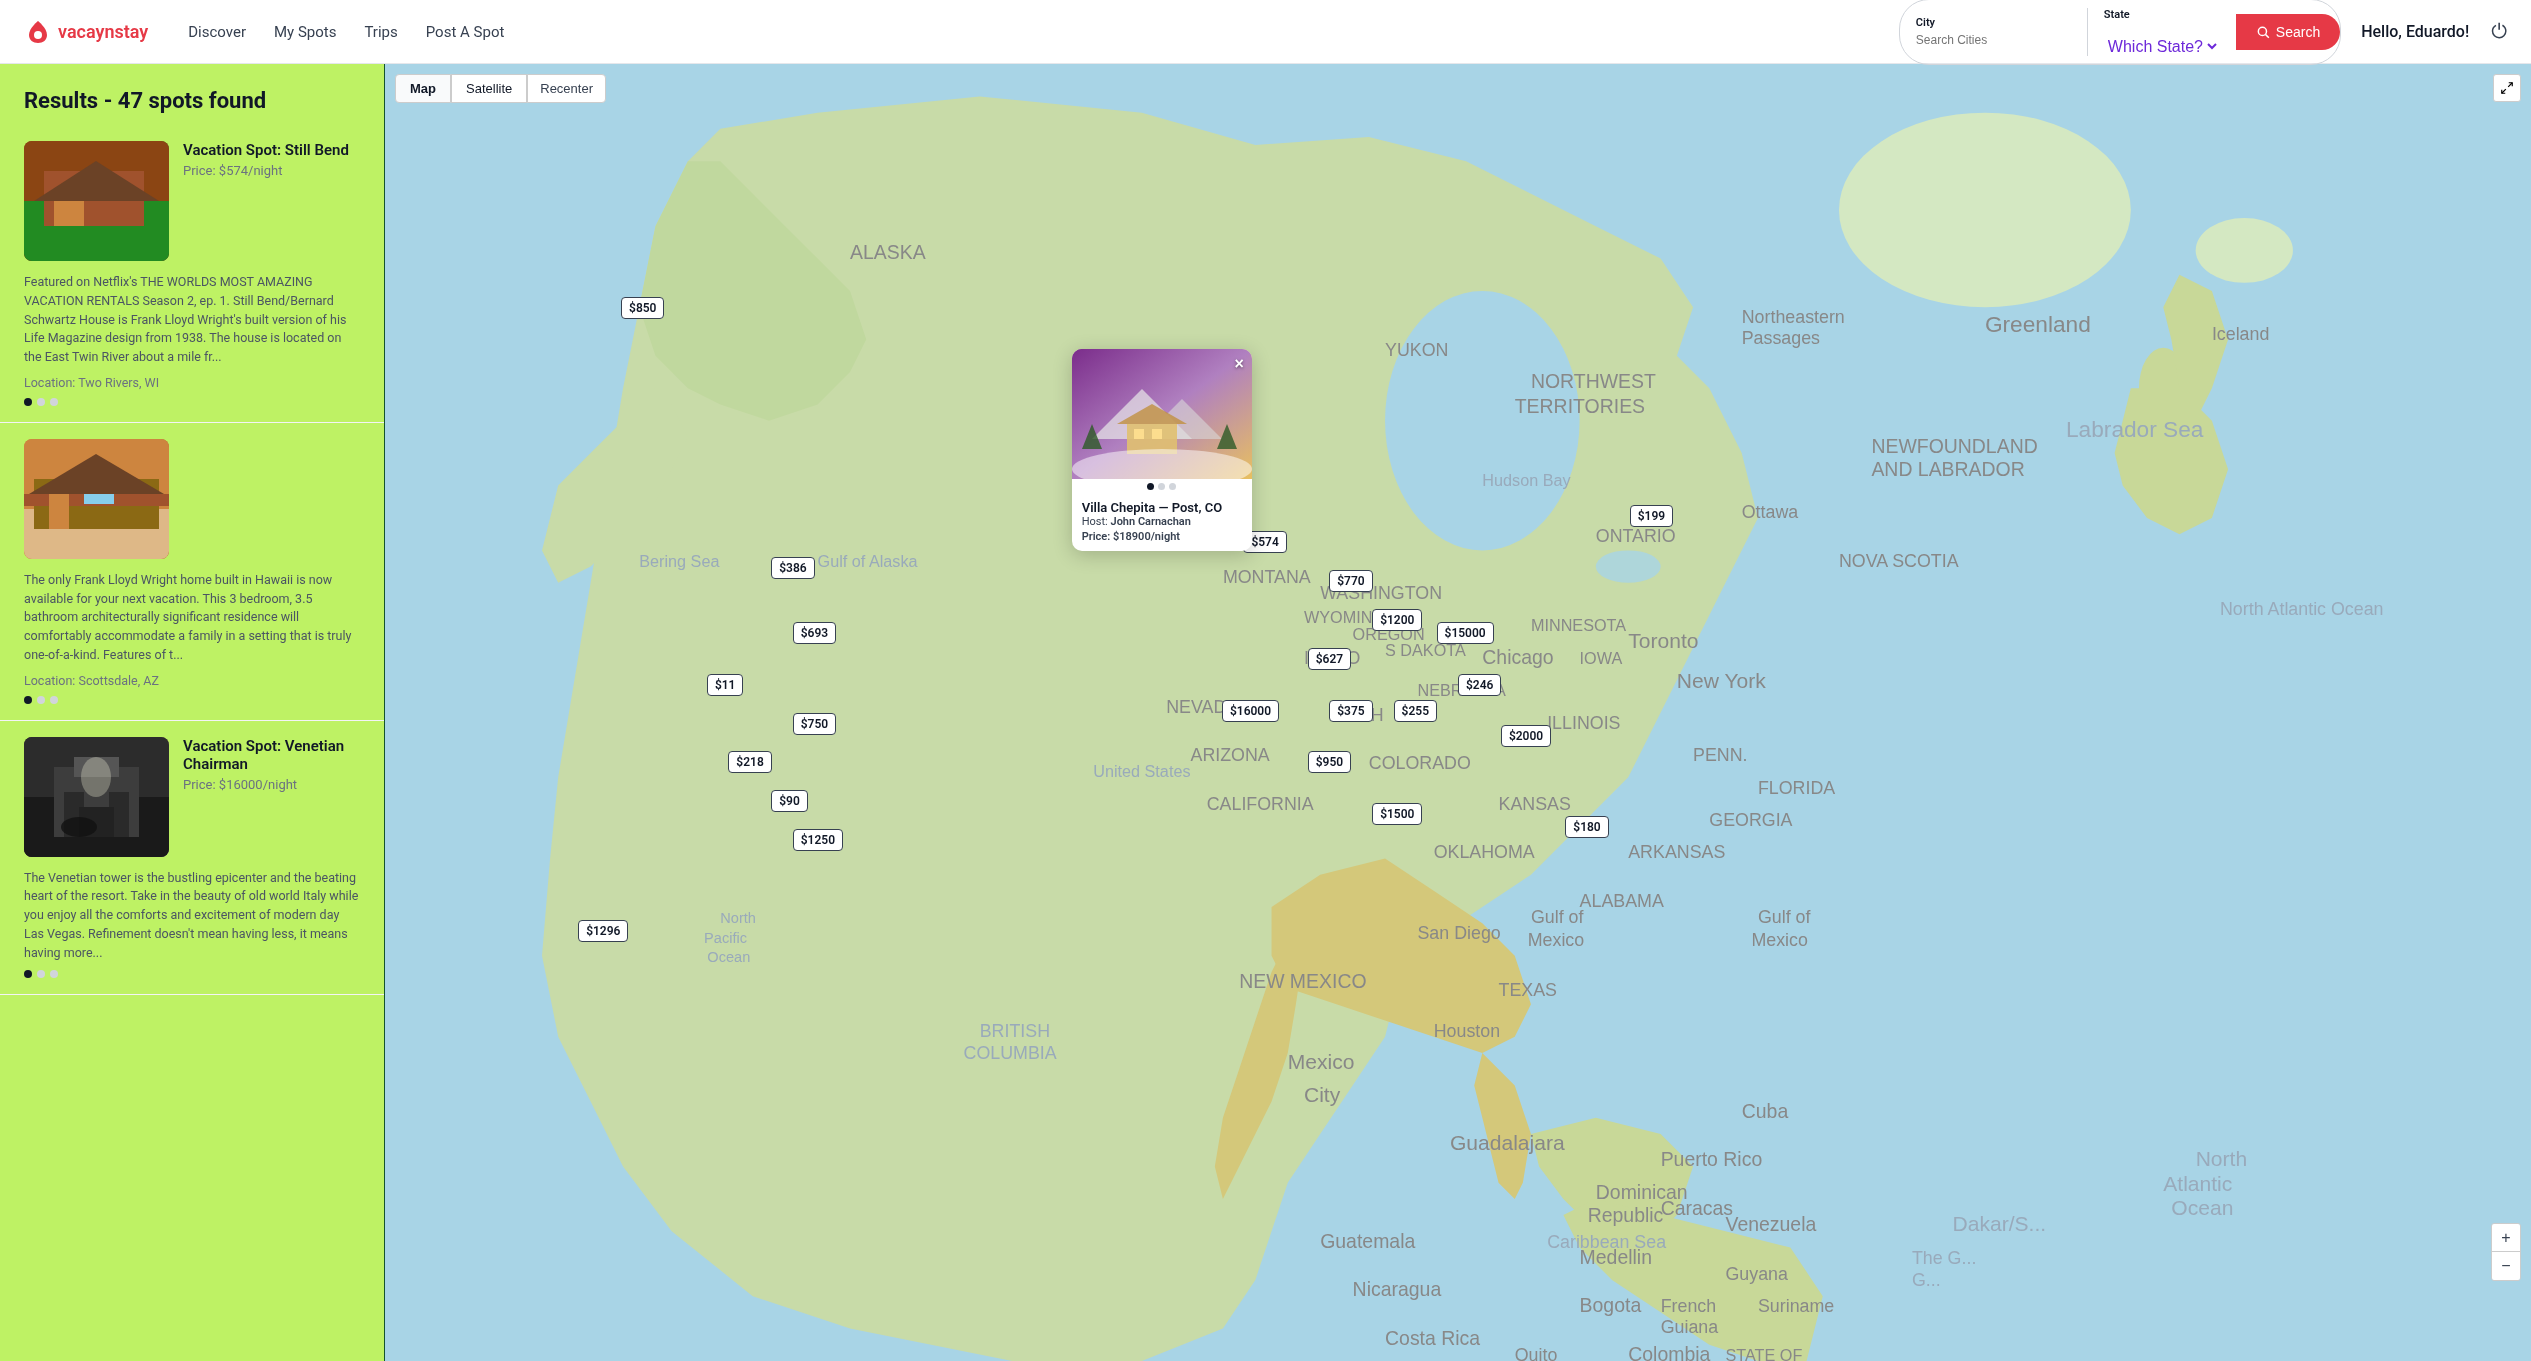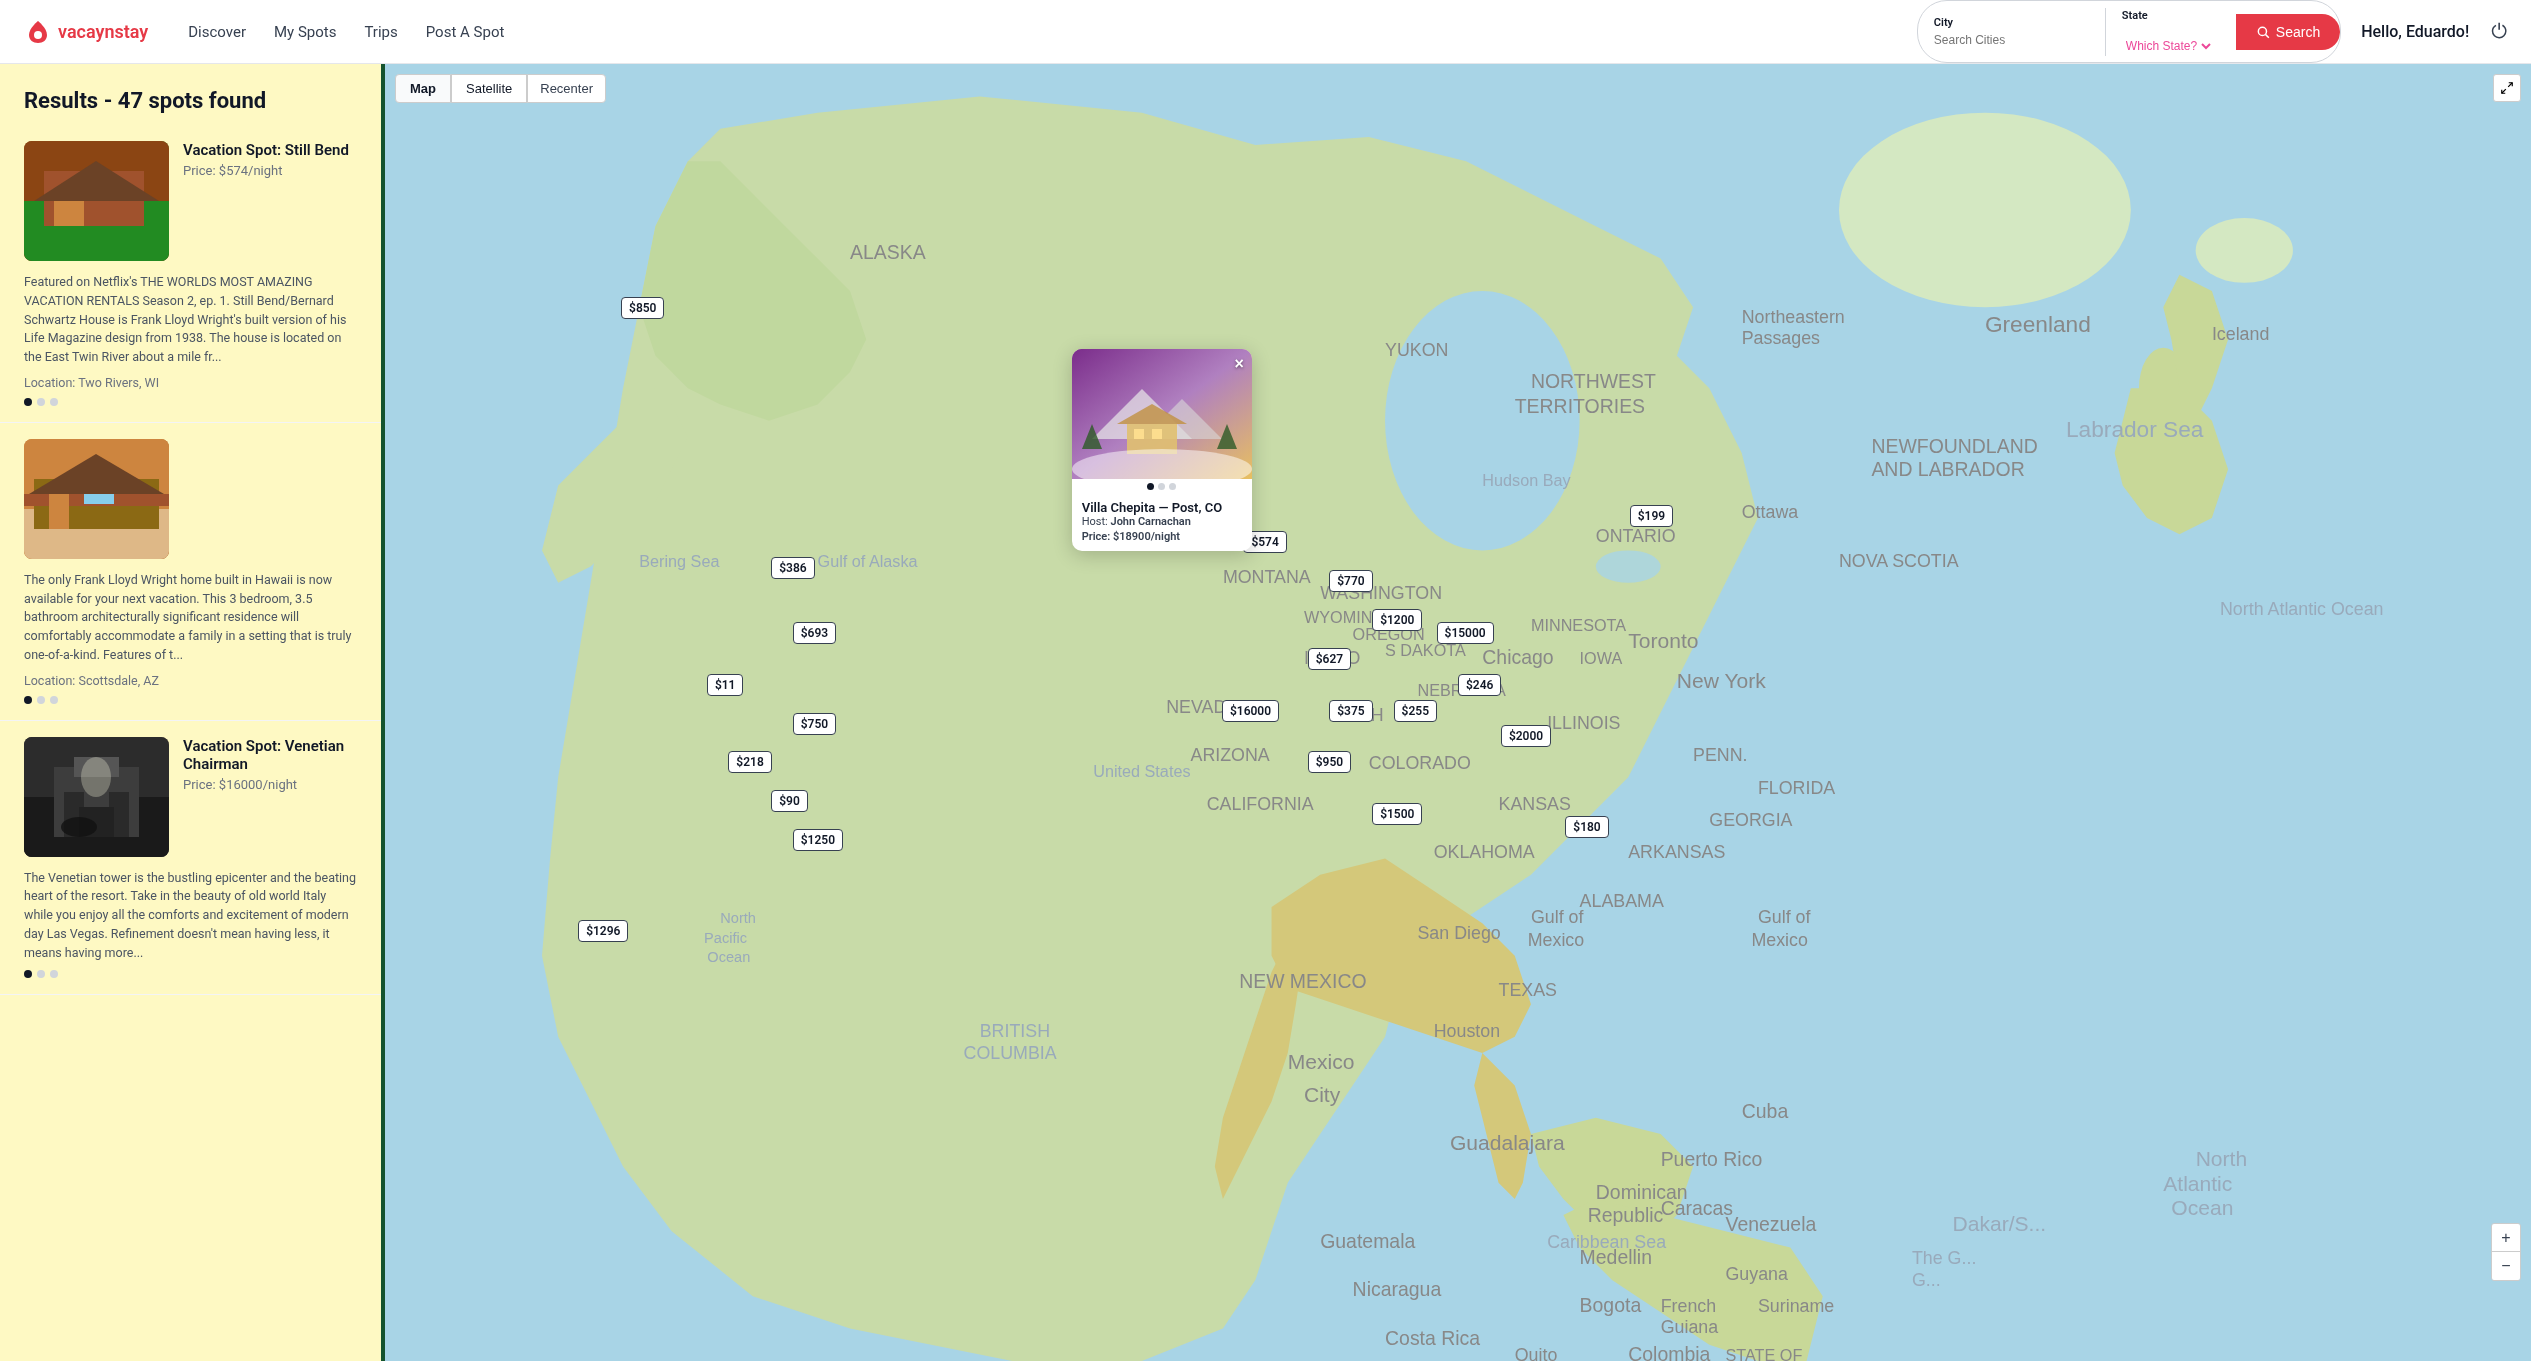--- a/index.html
+++ b/index.html
@@ -79,22 +79,22 @@
     }
     .search-state label {
       display: block;
       font-size: 11px;
       font-weight: 600;
       color: #111827;
     }
     .search-state select {
       border: none;
       outline: none;
-      font-size: 12px;
-      color: #ec4899;
+      font-size: 16px;
+      color: #6d28d9;
       background: transparent;
       width: 100%;
       margin-top: 16px;
     }
     .search-btn {
       background: #e63946;
       border: none;
       padding: 10px 20px;
       color: #fff;
       font-size: 14px;
@@ -129,22 +129,22 @@
     .main {
       display: flex;
       height: calc(100vh - 64px);
     }
 
     
     .sidebar {
       width: 385px;
       min-width: 385px;
       overflow-y: auto;
-      border-right: 4px solid #14532d;
-      background: #fef9c3;
+      border-right: 1px solid #14532d;
+      background: #bef264;
     }
     .sidebar-header {
       padding: 24px 24px 12px;
     }
     .sidebar-title {
       font-size: 22px;
       font-weight: 700;
       color: #111827;
     }
 

